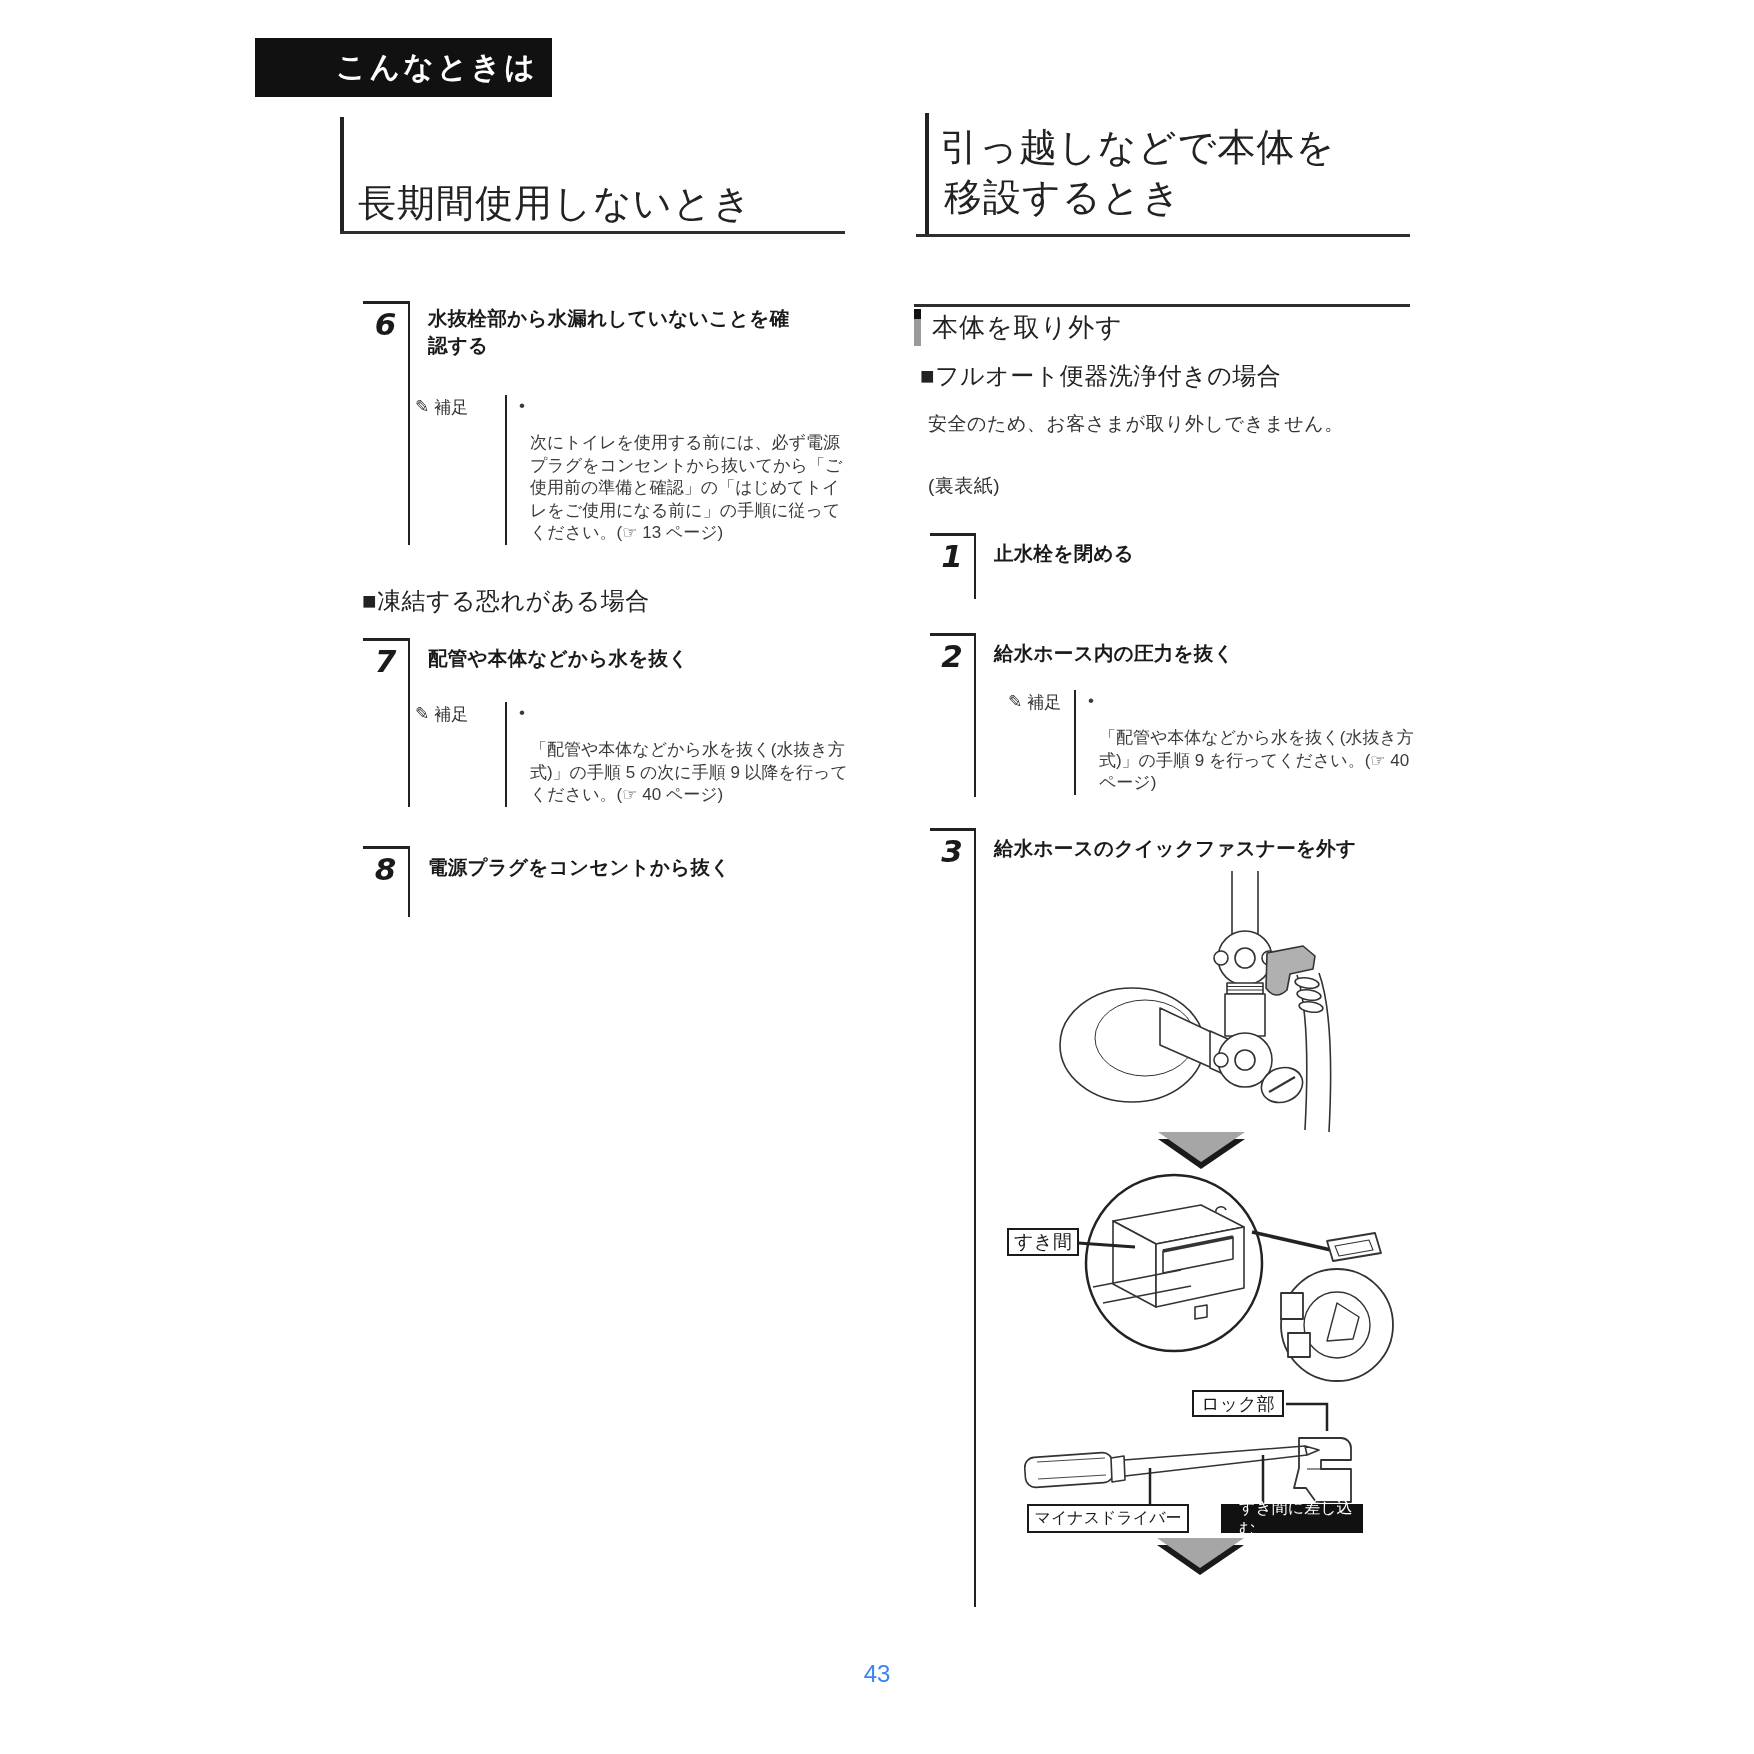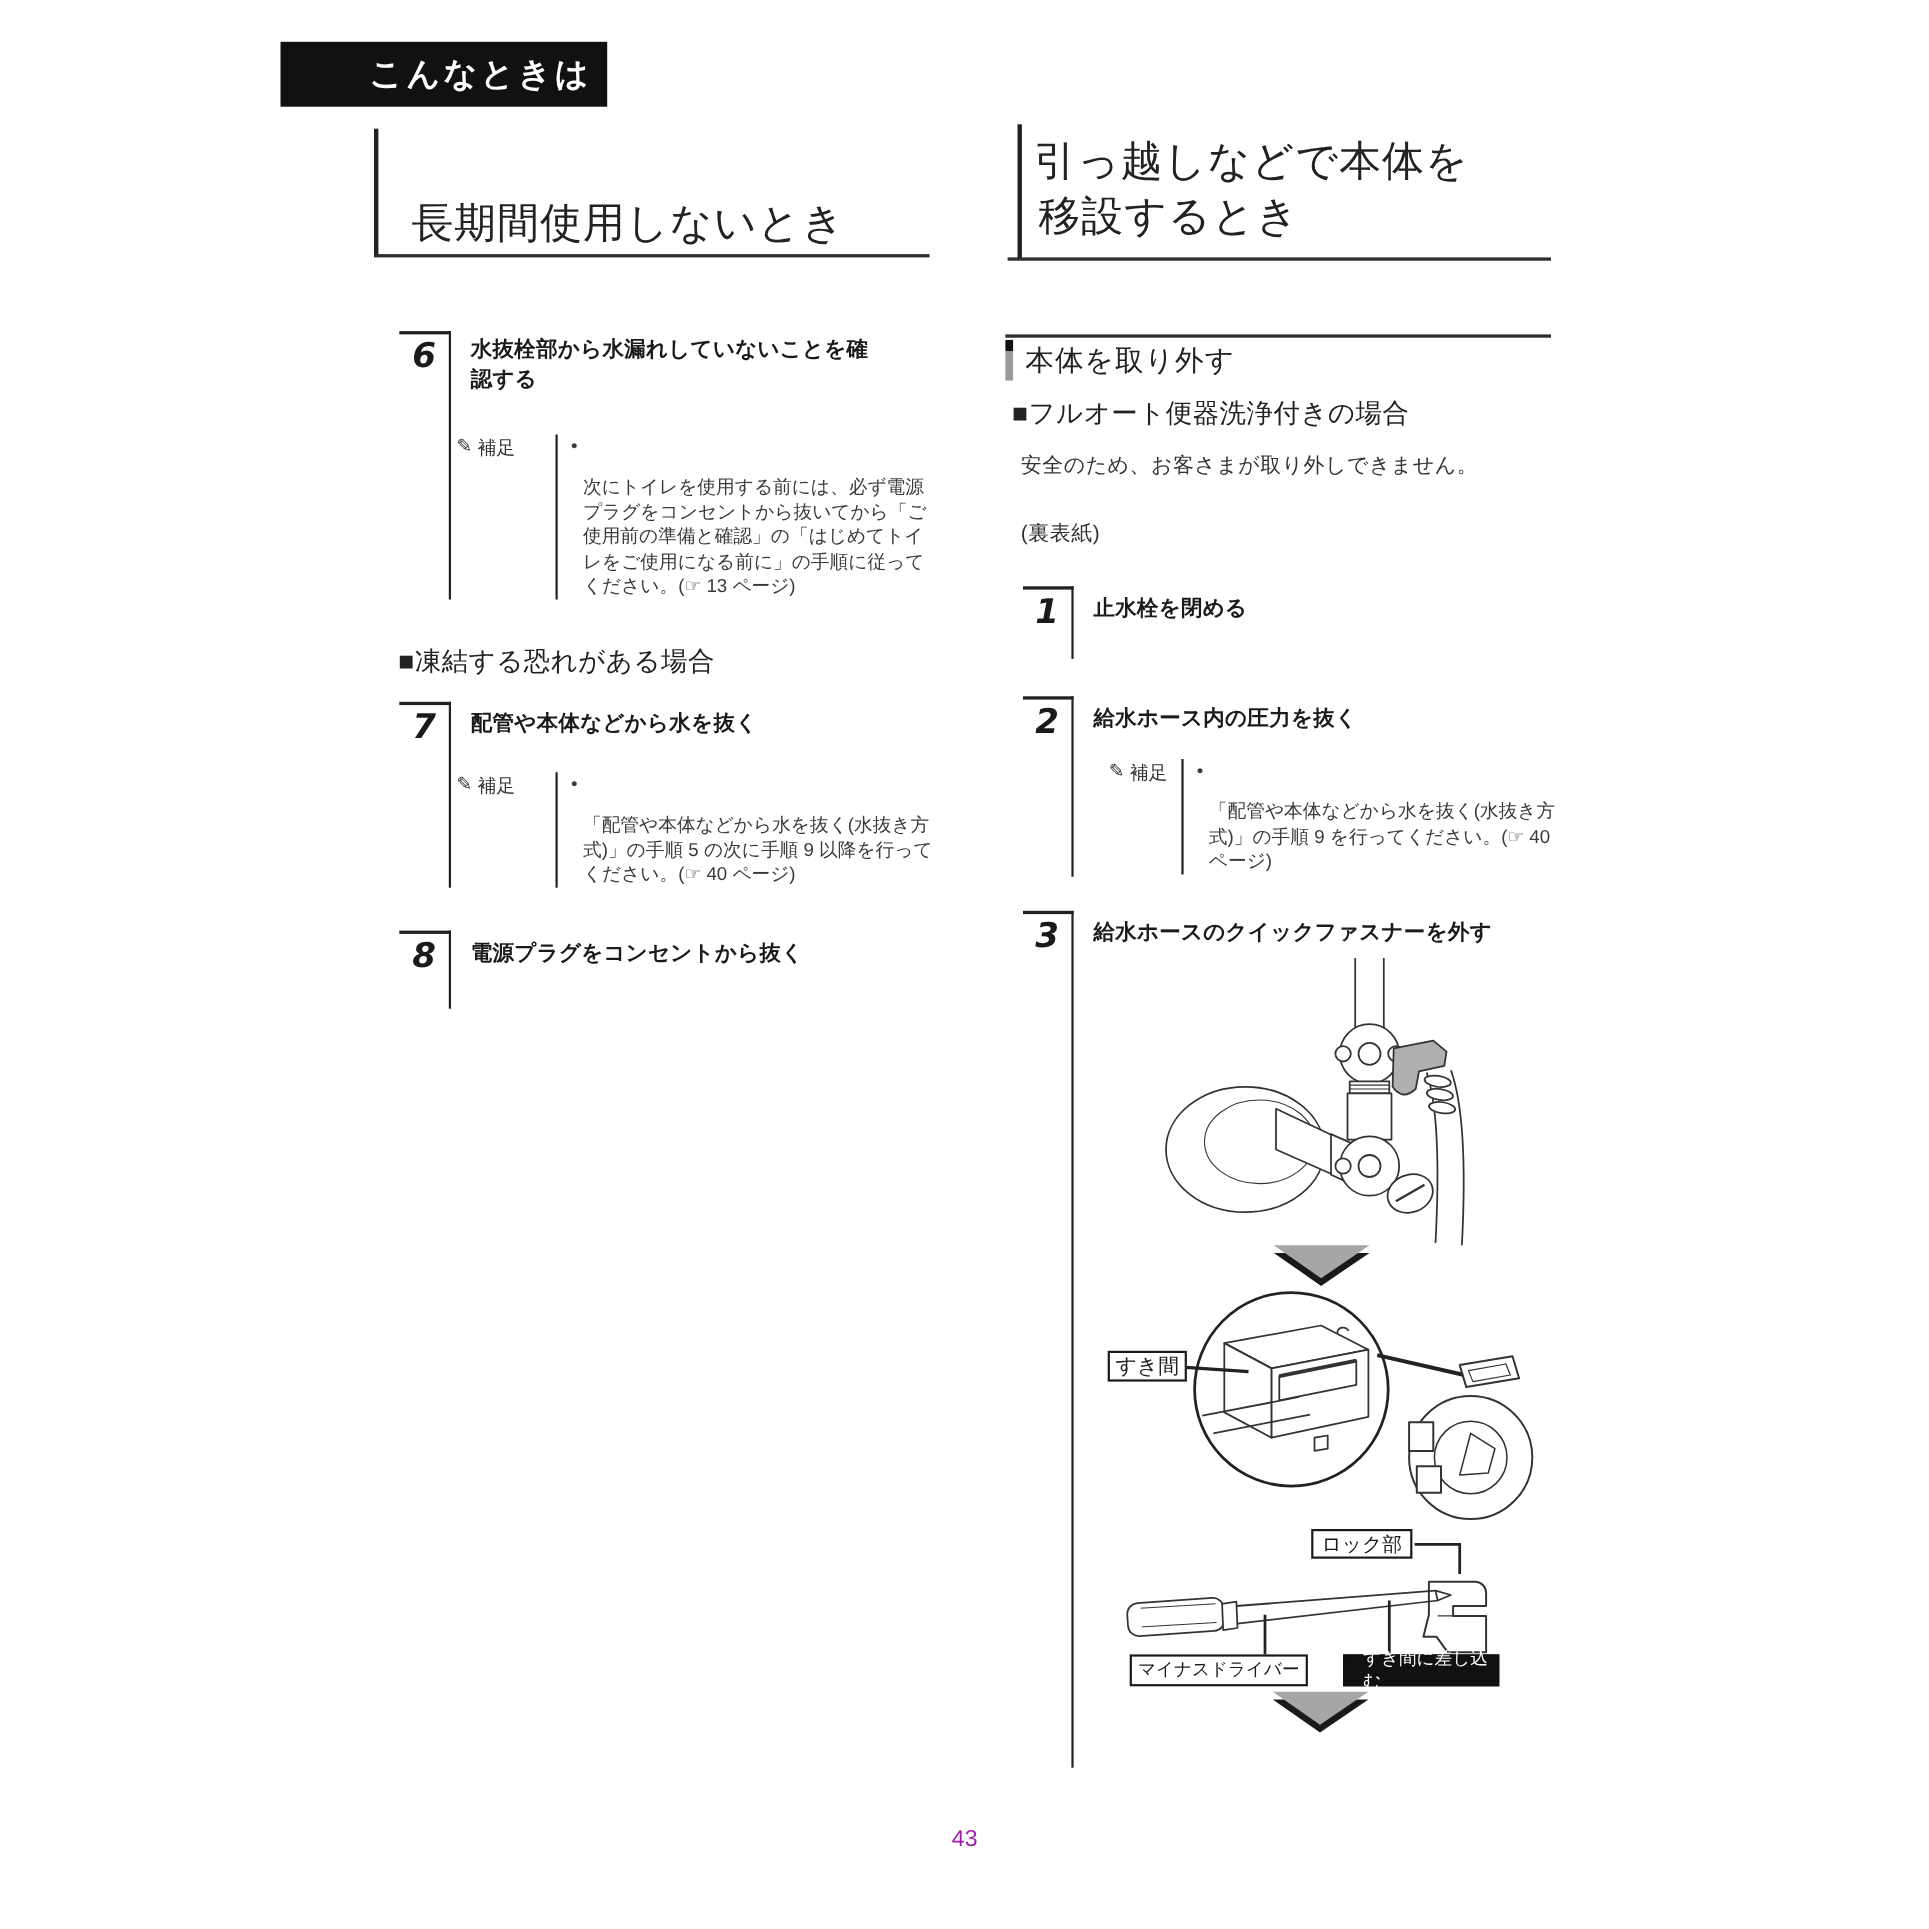--- a/index.html
+++ b/index.html
@@ -50,31 +50,31 @@
   .note-bullet { margin-right:5px; flex:0 0 auto; }
   .note-text { display:block;margin-top:37px; }
 
   
   .call {
     position:absolute; border:2px solid #1a1a1a; background:#fff; color:#1a1a1a;
     display:flex; align-items:center; justify-content:center; box-sizing:border-box;
   }
   .call.dark { background:#111; color:#fff; border-color:#111;padding-left:16px; }
 
-  .pagenum { font-size:21px; color:#a21caf; text-align:center; }
+  .pagenum { font-size:24px; color:#3b82f6; text-align:center; }
 </style>
 </head>
 <body>
 
 <div class="page">
 
   <div class="badge abs" style="left:255px; top:38px; width:297px; height:59px;">こんなときは</div>
 
   <div class="head-bar abs" style="left:340px; top:117px; width:3.5px; height:115px;"></div>
-  <div class="col-heading abs" style="left:358px; top:178px; width:480px;margin-left:16px;">長期間使用しないとき</div>
+  <div class="col-heading abs" style="left:358px; top:178px; width:480px;">長期間使用しないとき</div>
   <div class="head-rule abs" style="left:340px; top:231px; width:505px; height:3px;"></div>
 
   <div class="step" style="left:363px; top:301px; width:482px; height:244px;">
     <div class="stepcol" style="width:47px; height:244px;">
       <span class="stepnum">6</span>
     </div>
     <div class="steptitle" style="left:65px; top:4px; width:372px;">水抜栓部から水漏れしていないことを確認する</div>
     <div class="note" style="left:52px; top:94px;">
       <div class="note-head" style="width:90px;">
         <span class="note-icon">✎</span>

